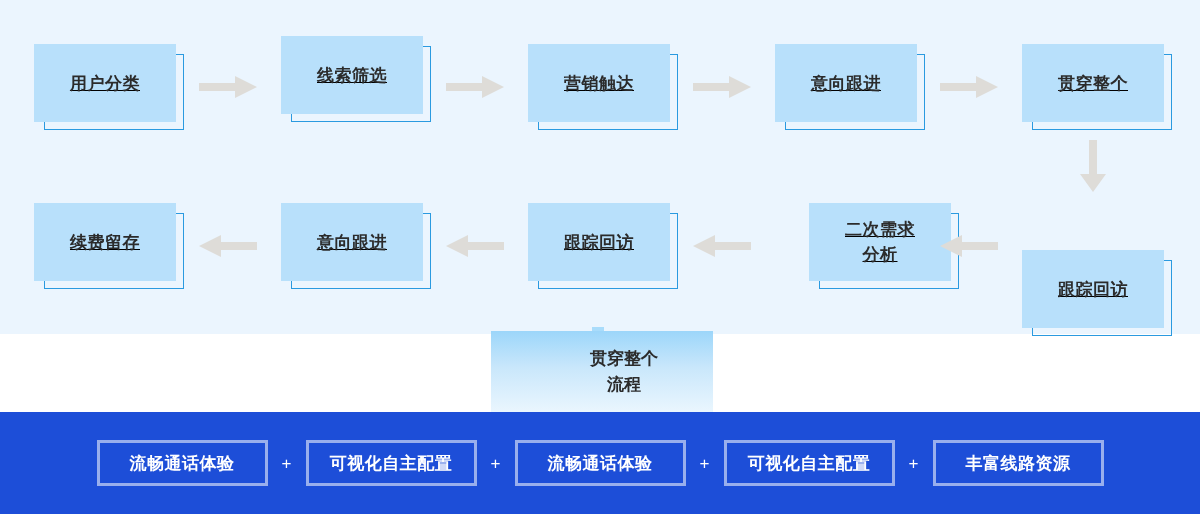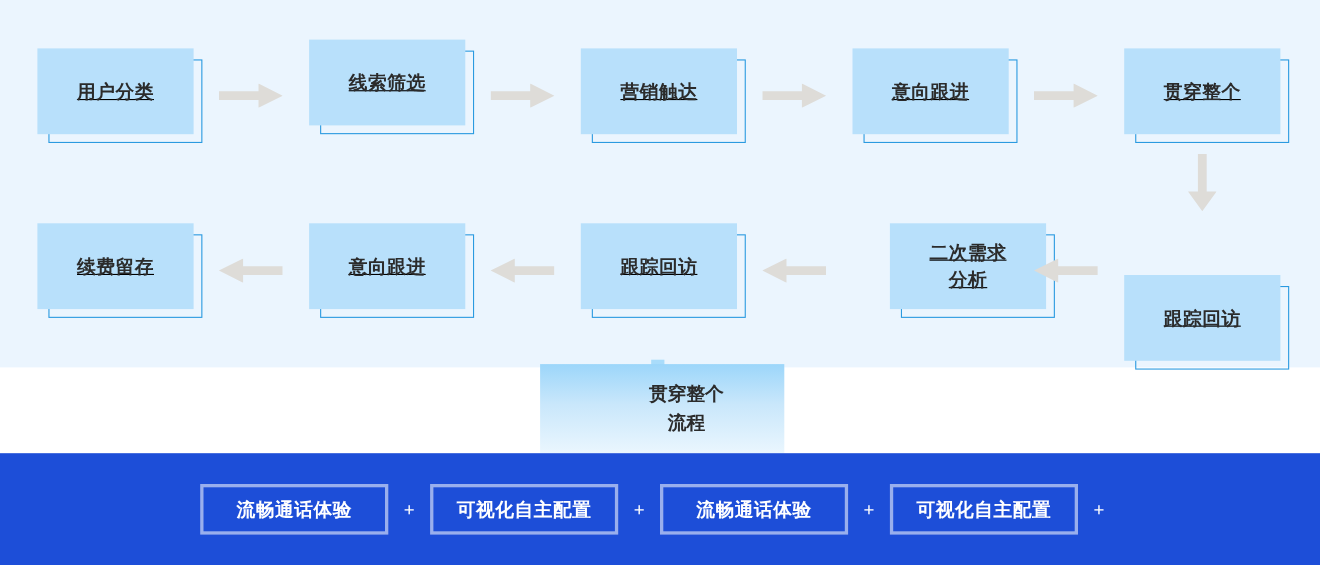--- a/index.html
+++ b/index.html
@@ -303,15 +303,18 @@
     <div class="feature-chip">
       <span class="label">流畅通话体验</span>
     </div>
     <div class="plus">+</div>
 
     <div class="feature-chip">
       <span class="label">可视化自主配置</span>
     </div>
     <div class="plus">+</div>
 
+    <div class="feature-chip">
+      <span class="label">丰富线路资源</span>
+    </div>
 
   </div>
 </div>
 
 </body></html>

